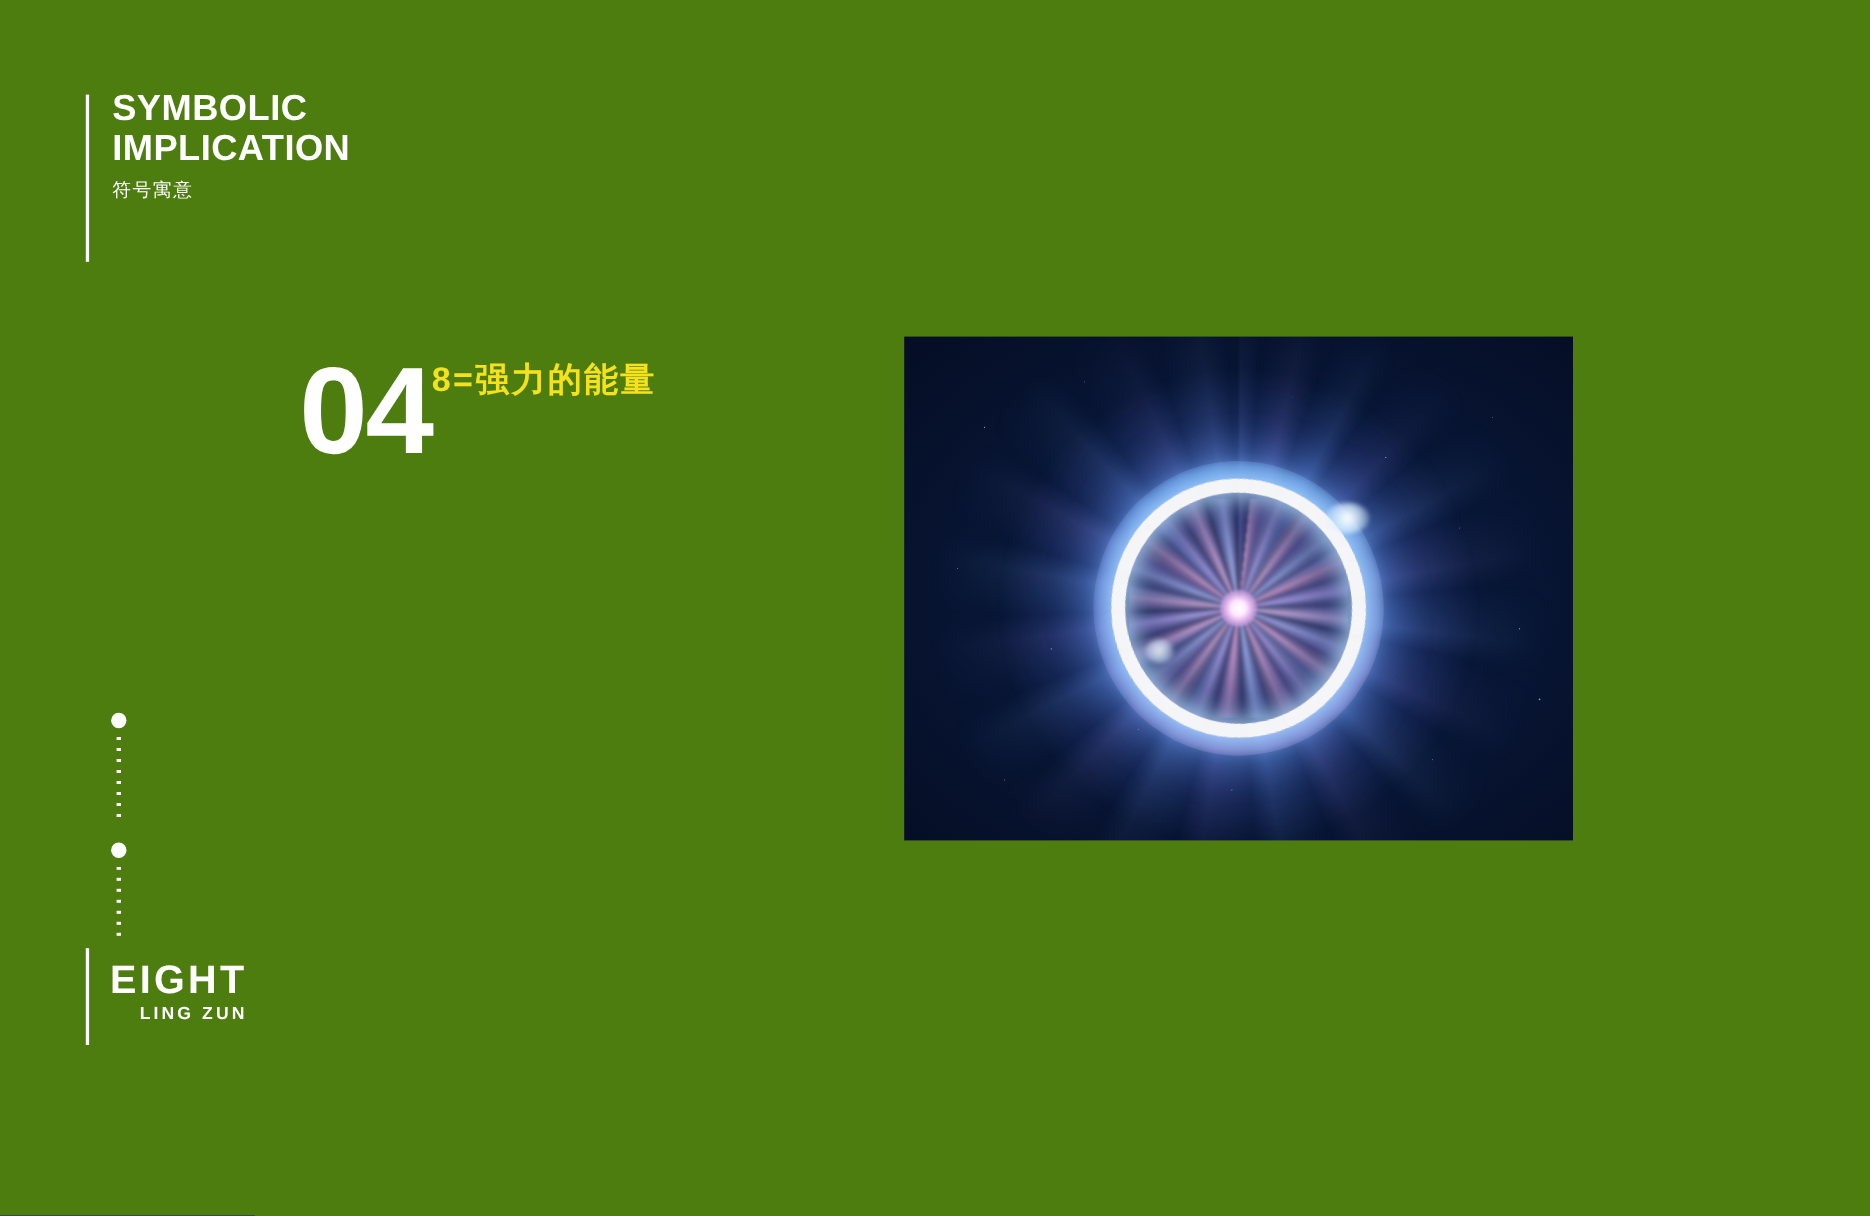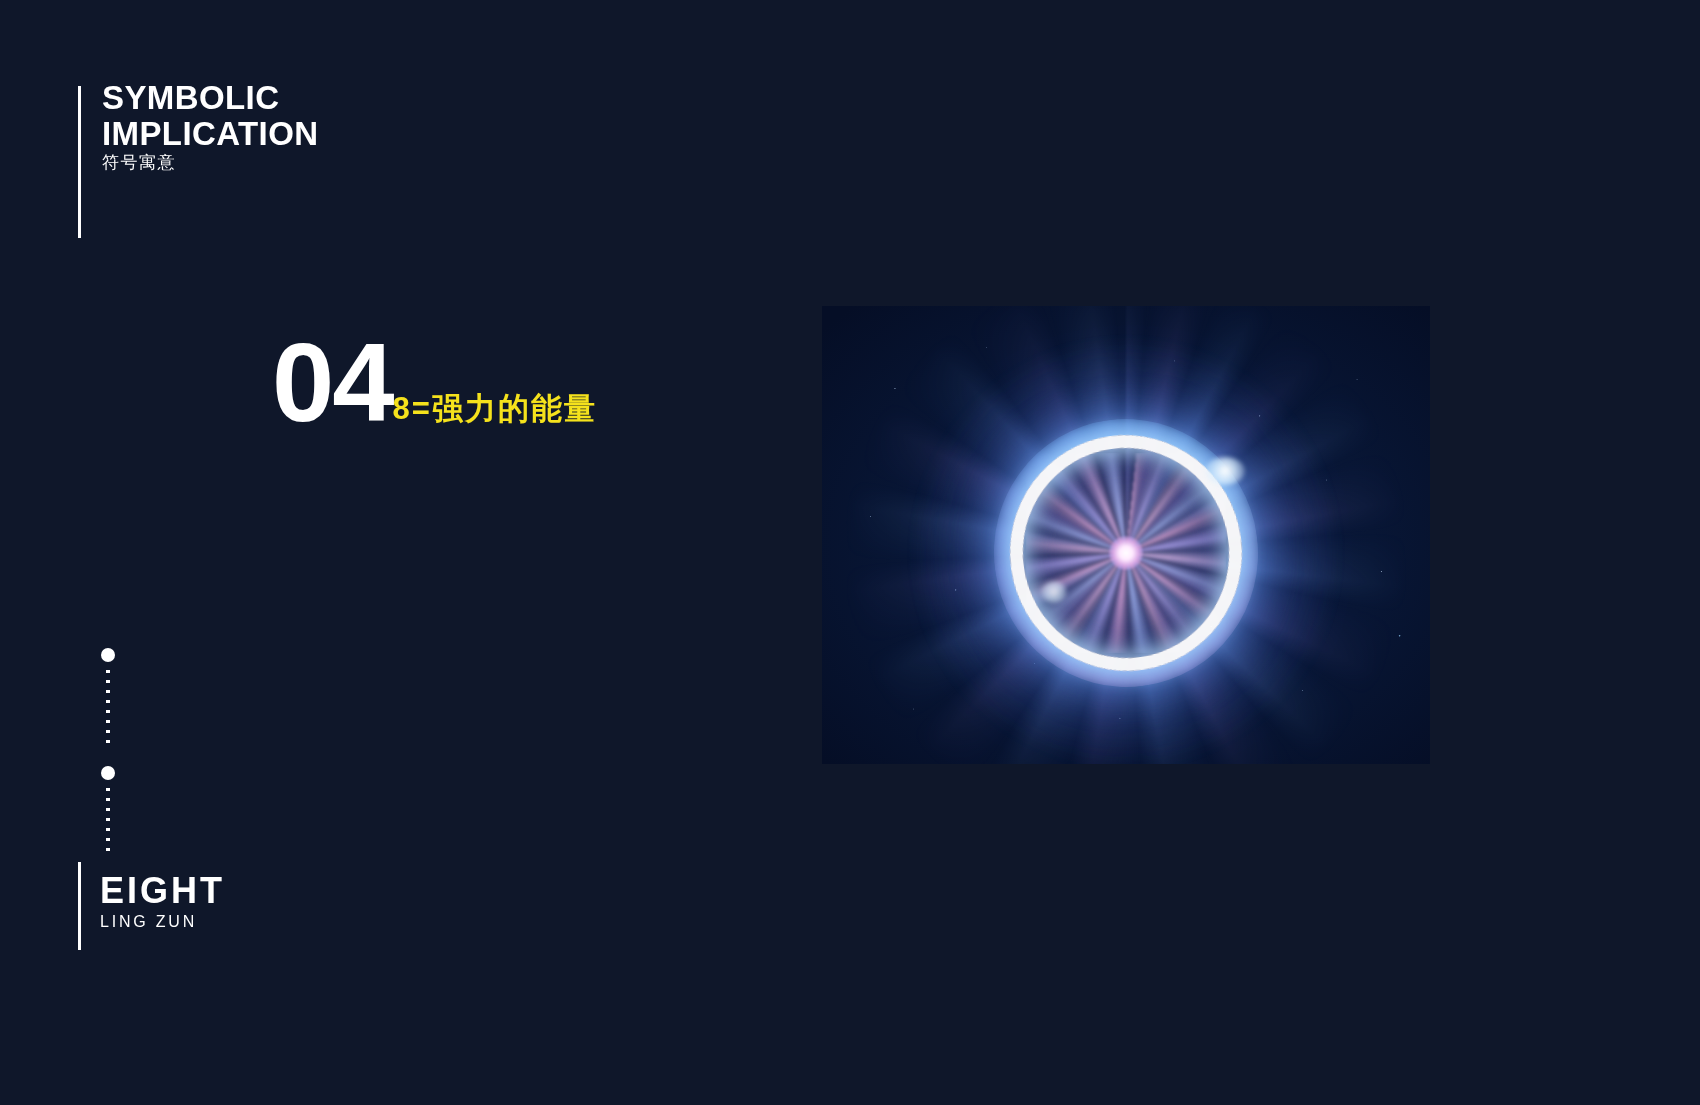--- a/index.html
+++ b/index.html
@@ -12,21 +12,21 @@
     height: 1105px;
     position: relative;
     overflow: hidden;
     font-family: "Liberation Sans", "DejaVu Sans", sans-serif;
     -webkit-font-smoothing: antialiased;
   }
 
   .slide {
     position: absolute;
     inset: 0;
-    background: #0f172a;
+    background: #4d7c0f;
     padding-left: 24px;
   }
 
   
   .rule-top {
     position: absolute;
     left: 78px;
     top: 86px;
     width: 3px;
     height: 152px;
@@ -51,20 +51,21 @@
   }
   .header .title-en {
     color: #ffffff;
     font-size: 33px;
     font-weight: 700;
     line-height: 1.08;
     letter-spacing: 0.4px;
     white-space: pre-line;
   }
   .header .title-cn {
+    margin-top: 10px;
     color: #ffffff;
     font-size: 17px;
     font-weight: 400;
     letter-spacing: 1.5px;
   }
 
   
   .brand {
     position: absolute;
     left: 100px;
@@ -73,23 +74,24 @@
   .brand .brand-main {
     color: #ffffff;
     font-size: 36px;
     font-weight: 700;
     letter-spacing: 3px;
     line-height: 1.05;
   }
   .brand .brand-sub {
     color: #ffffff;
     font-size: 16px;
-    font-weight: 400;
+    font-weight: 700;
     letter-spacing: 2.8px;
     margin-top: 3px;
+    text-align: right;
   }
 
   
   .timeline {
     position: absolute;
     left: 101px;
     top: 648px;
     width: 20px;
     height: 200px;
   }
@@ -117,21 +119,21 @@
 
   
   .content {
     position: absolute;
     left: 272px;
     top: 324px;
     width: 500px;
   }
   .num-row {
     display: flex;
-    align-items: flex-end;
+    align-items: flex-start;
     height: 110px;
   }
   .big-number {
     color: #ffffff;
     font-size: 112px;
     font-weight: 700;
     line-height: 0.9;
     letter-spacing: -2px;
   }
   .sub-heading {

